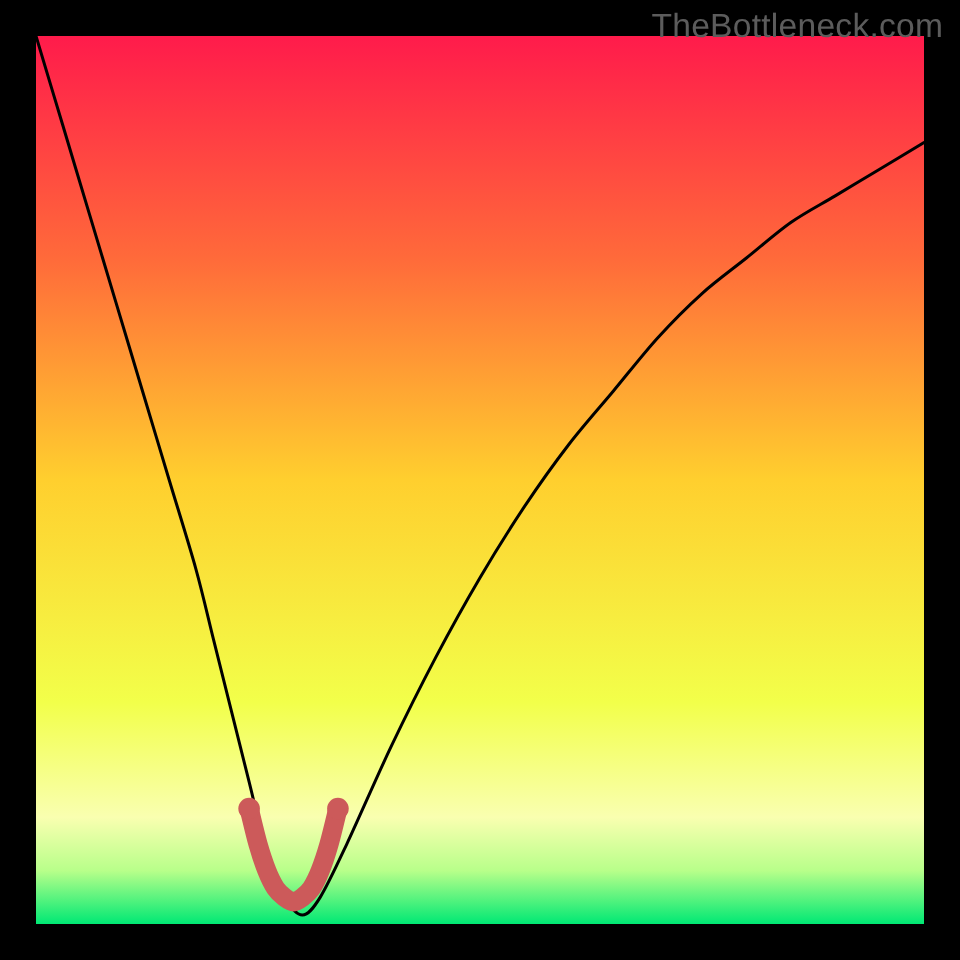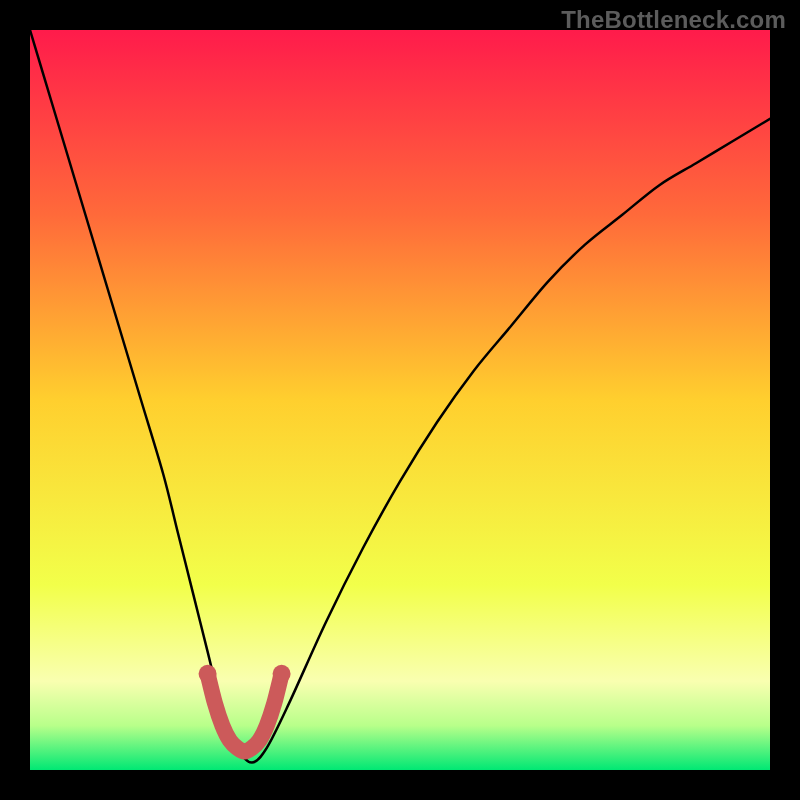--- a/index.html
+++ b/index.html
@@ -36,22 +36,22 @@
     top: 0;
     width: 740px;
     height: 740px;
   }
   .watermark {
     position: absolute;
     top: 6px;
     right: 14px;
     color: #5c5c5c;
     font-family: Arial, Helvetica, sans-serif;
-    font-size: 24px;
-    font-weight: 700;
+    font-size: 28px;
+    font-weight: 400;
     letter-spacing: 0.2px;
   }
 </style>
 </head>
 <body>
 
 <div class="container">
 
   <div class="plot-area">
 

